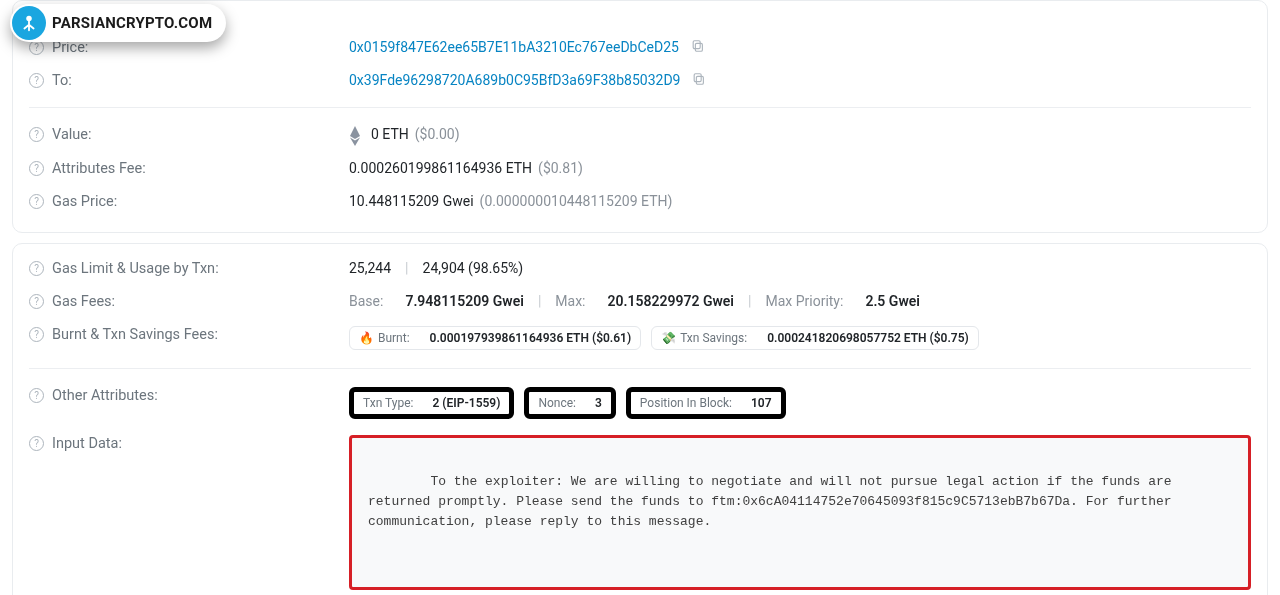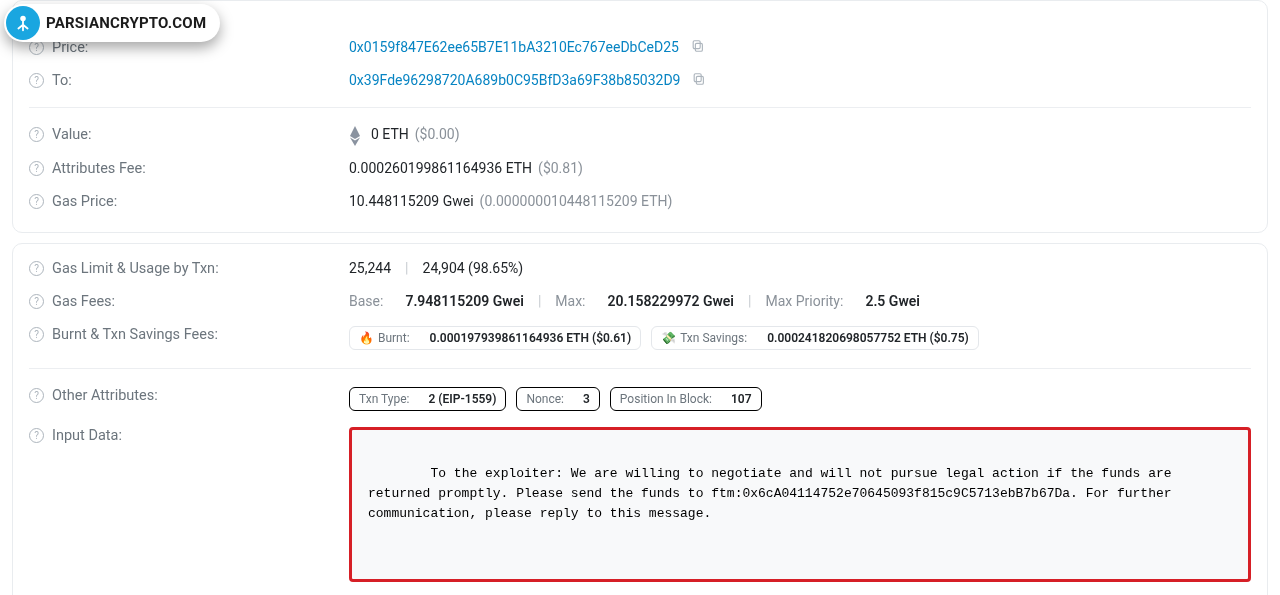--- a/index.html
+++ b/index.html
@@ -6,21 +6,21 @@
   body {
     font-family: -apple-system, BlinkMacSystemFont, "Segoe UI", Roboto, "Helvetica Neue", Arial, sans-serif;
     font-size: 14px;
     color: #495057;
     background: #fff;
     width: 1280px;
   }
   .watermark {
     position: absolute;
     top: 4px;
-    left: 4px;
+    left: 10px;
     z-index: 50;
     display: flex;
     align-items: center;
     background: #fff;
     border-radius: 28px;
     padding: 2px 14px 2px 2px;
     box-shadow: 0 6px 14px rgba(0,0,0,0.35);
   }
   .watermark .logo {
     width: 34px; height: 34px;
@@ -105,35 +105,35 @@
     border: 1px solid #e4e7eb;
     border-radius: 6px;
     padding: 4px 9px;
     font-size: 12px;
     color: #6c757d;
     background: #fff;
   }
   .pill .bold { font-size: 12px; }
   .pill .emoji { font-size: 12px; }
   .attr-pill {
-    border: 1px solid #000000;
+    border: 5px solid #000000;
     border-radius: 6px;
     padding: 4px 9px;
     font-size: 12px;
     color: #6c757d;
   }
   .attr-pill .bold { font-size: 12px; }
   .input-data-box {
     width: 100%;
     border: 3px solid #d61f26;
     border-radius: 4px;
     background: #f8f9fa;
     font-family: SFMono-Regular, Menlo, Monaco, Consolas, "Liberation Mono", "Courier New", monospace;
     font-size: 13px;
-    color: #000000;
+    color: #404040;
     padding: 14px 16px;
     line-height: 1.55;
     white-space: pre-wrap;
     word-break: break-word;
     position: relative;
     resize: vertical;
     min-height: 86px;
   }
   .resize-handle {
     position: absolute;

